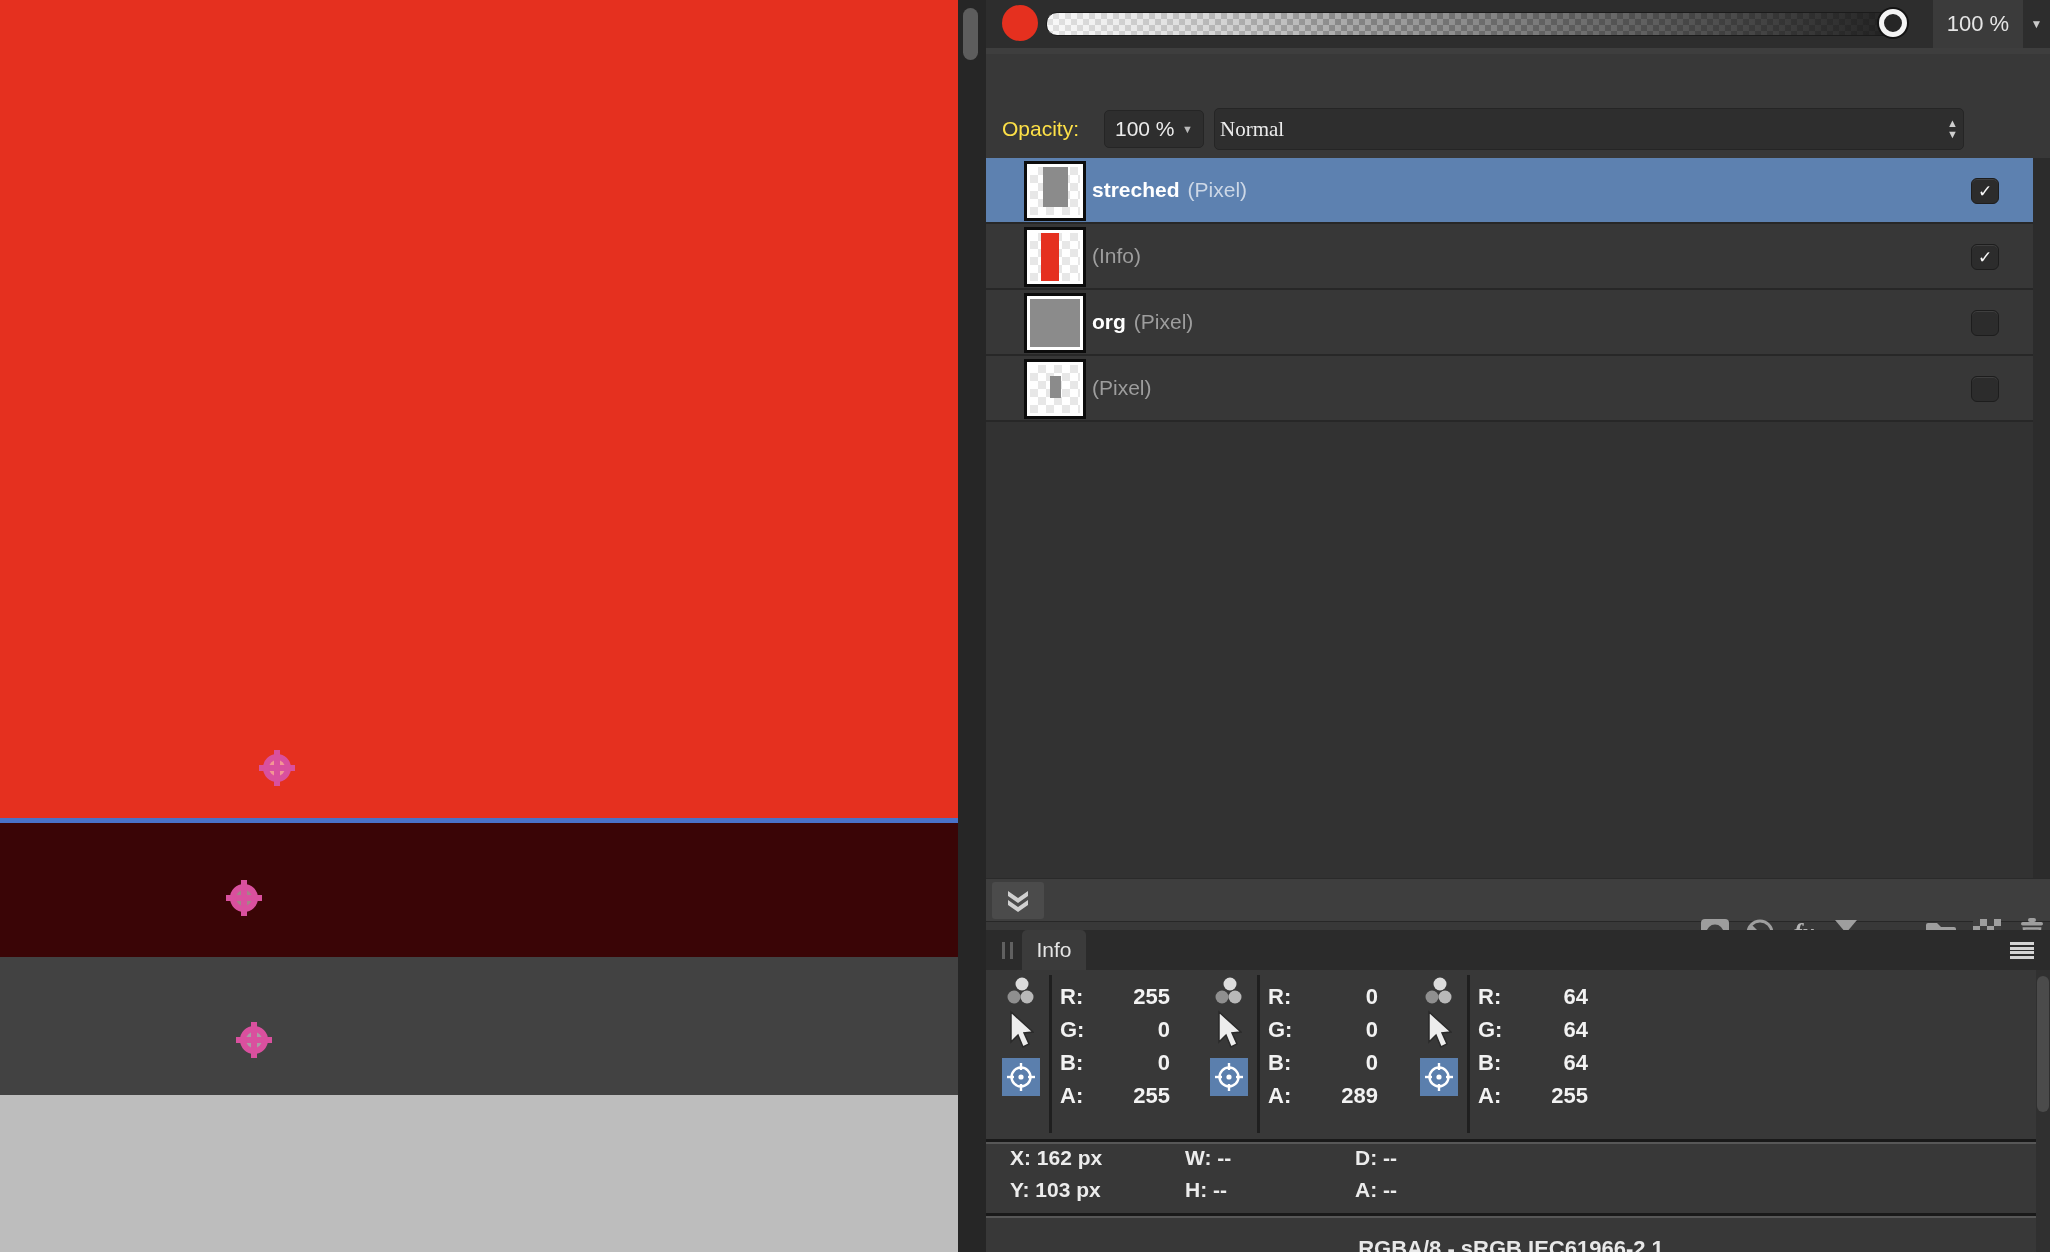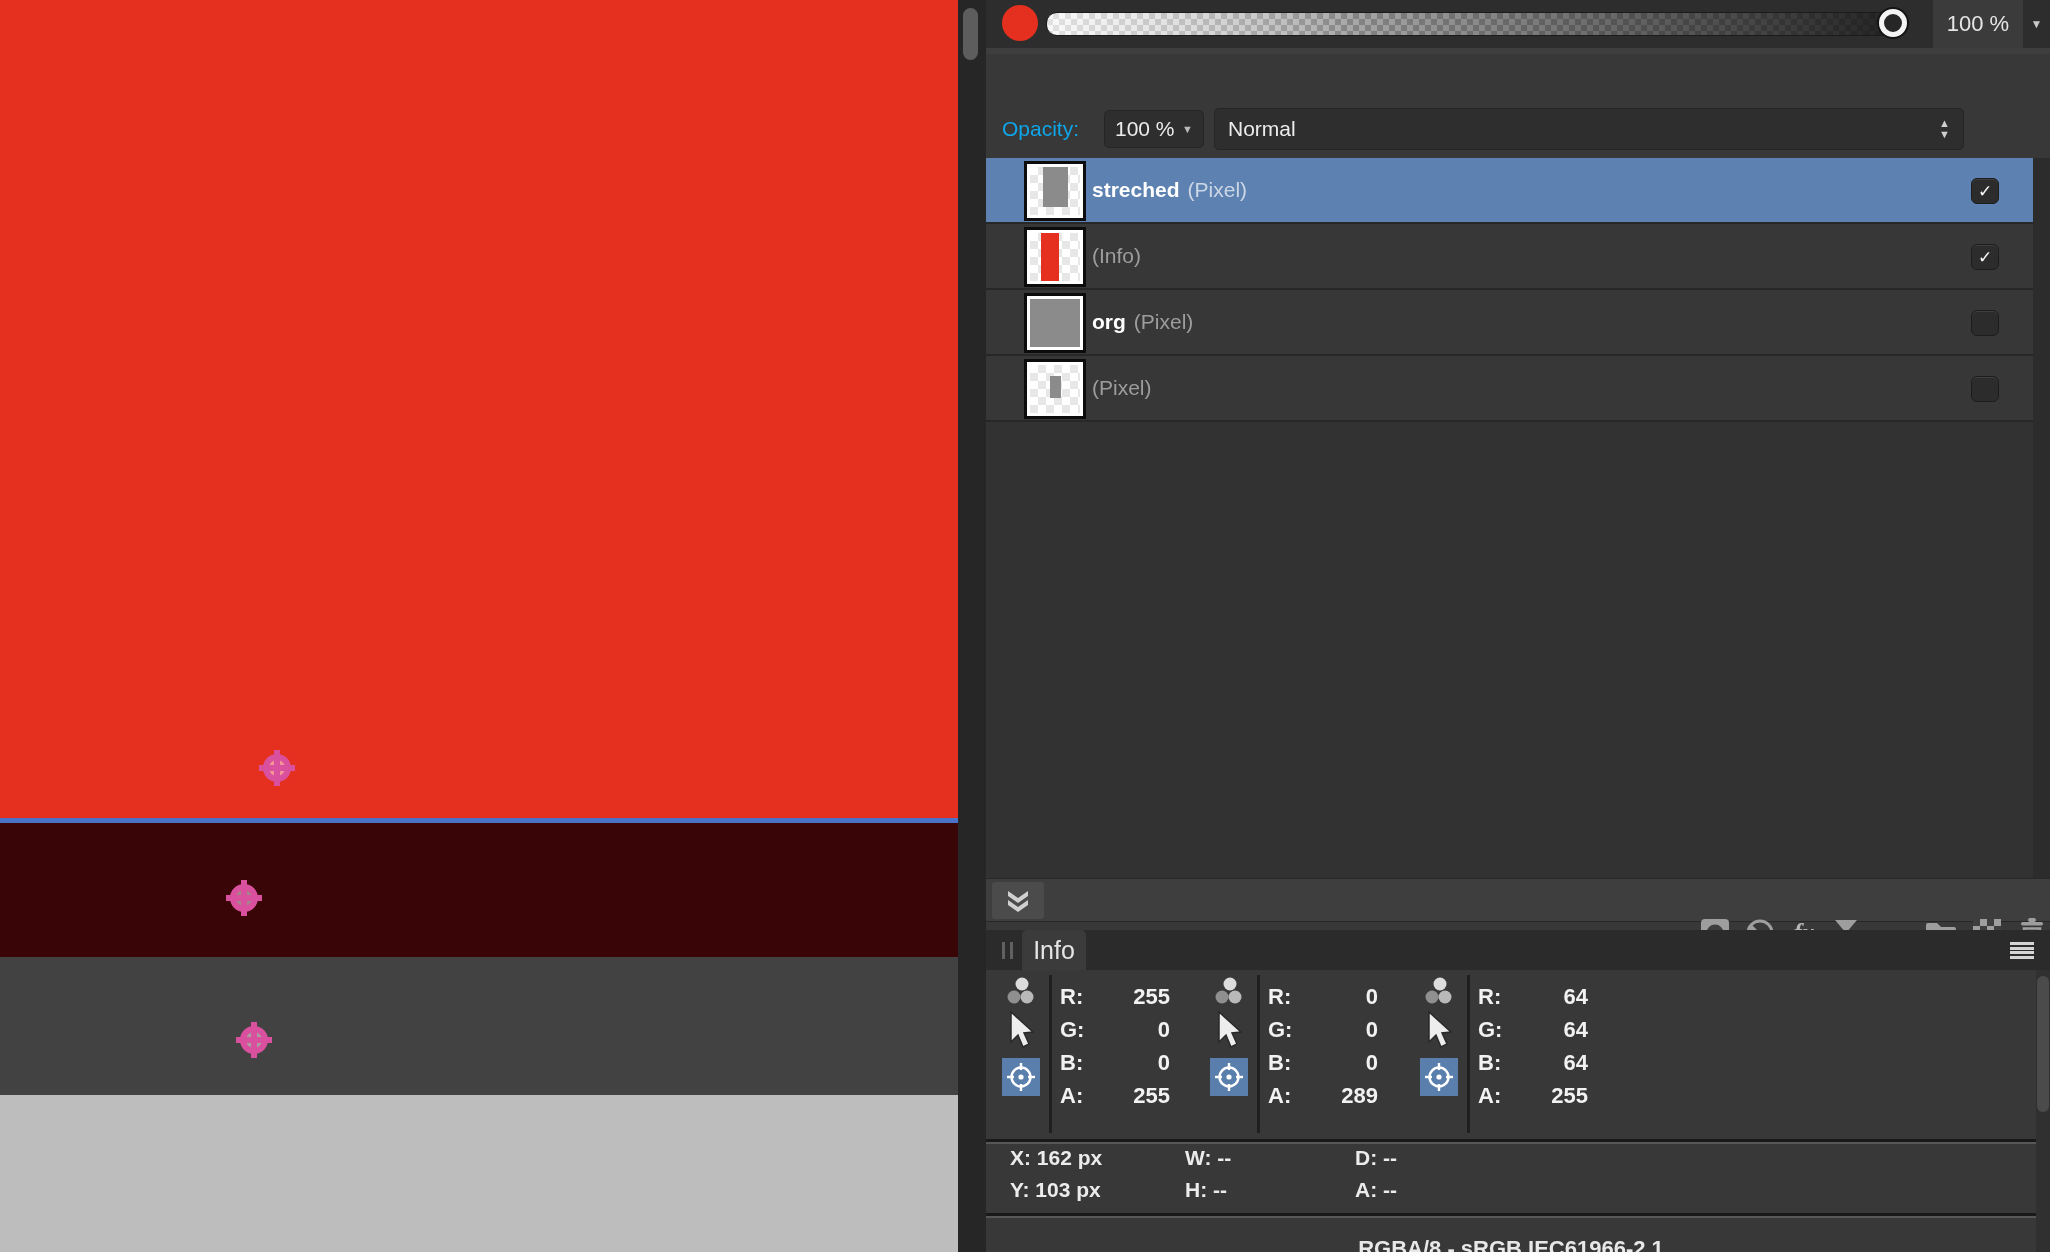--- a/index.html
+++ b/index.html
@@ -39,25 +39,25 @@
   .tabbar{position:absolute;left:0;top:54px;width:1064px;height:46px;background:#2b2b2b;display:flex;align-items:stretch;}
   .handle{display:flex;gap:5px;align-items:center;margin-left:16px;margin-right:12px;}
   .handle i{display:block;width:3px;height:17px;background:#606060;}
   .tab{display:flex;align-items:center;padding:0 15px;font-size:21px;color:#9b9b9b;white-space:nowrap;}
   .tab.active{background:#3f3f3f;color:#e8e8e8;border-radius:5px 5px 0 0;}
   .tsep{width:2px;height:20px;background:#5c5c5c;align-self:center;}
   .hamb{position:absolute;right:16px;width:24px;height:17px;background:repeating-linear-gradient(to bottom,#d4d4d4 0 3px,rgba(0,0,0,0) 3px 4.7px);}
   .tabbar .hamb{top:15px;}
 
   .oprow{position:absolute;left:0;top:100px;width:1064px;height:58px;background:#383838;}
-  .oplabel{position:absolute;left:16px;top:0;height:58px;display:flex;align-items:center;font-size:21px;color:#0ea5e9;}
+  .oplabel{position:absolute;left:16px;top:0;height:58px;display:flex;align-items:center;font-size:21px;color:#fde047;}
   .dd{position:absolute;background:#2e2e2e;border:1px solid #252525;border-radius:5px;box-sizing:border-box;display:flex;align-items:center;font-size:21px;color:#ececec;}
   .dd-small{left:118px;top:10px;width:100px;height:38px;padding:0 10px;}
   .dd-small .arr{margin-left:auto;font-size:11px;color:#b9b9b9;}
-  .dd-large{left:228px;top:8px;width:750px;height:42px;padding:0 13px;}
+  .dd-large{left:228px;top:8px;width:750px;height:42px;padding:0 5px;font-family:Liberation Serif, serif;}
   .stepper{margin-left:auto;display:flex;flex-direction:column;line-height:11px;font-size:11px;color:#cfcfcf;text-align:center;}
 
   
   .layers-region{position:absolute;left:0;top:158px;width:1064px;height:720px;background:#323232;}
   .layers-track{position:absolute;left:1047px;top:0;width:17px;height:720px;background:#2c2c2c;}
   .layer-row{position:absolute;left:0;width:1047px;height:66px;background:#373737;border-bottom:2px solid #272727;box-sizing:border-box;}
   .layer-row.sel{background:#5d81b0;}
   .thumb{position:absolute;left:38px;top:3px;width:62px;height:60px;border:3px solid #0c0c0c;background:#ffffff;box-sizing:border-box;padding:3px;}
   .tc{position:relative;width:100%;height:100%;overflow:hidden;}
   .checker{background:repeating-conic-gradient(#e7e7e7 0 25%,#ffffff 0 50%) 0 0/16px 16px;}
@@ -72,21 +72,21 @@
   
   .ltoolbar{position:absolute;left:0;top:878px;width:1064px;height:44px;background:#3e3e3e;border-top:1px solid #2a2a2a;border-bottom:1px solid #272727;box-sizing:border-box;}
   .stackbtn{position:absolute;left:6px;top:3px;width:52px;height:37px;background:#4b4b4b;border-radius:3px;display:flex;align-items:center;justify-content:center;}
   .tbi{position:absolute;top:6px;width:34px;height:32px;display:flex;align-items:center;justify-content:center;margin-top:32px;}
   .fxi{font-size:25px;font-style:italic;font-family:"Liberation Serif","DejaVu Serif",serif;color:#b5b5b5;font-weight:bold;}
   .checkicon{width:28px;height:28px;background:repeating-conic-gradient(#9e9e9e 0 25%,#3e3e3e 0 50%) 0 0/14px 14px;}
 
   
   .info-header{position:absolute;left:0;top:930px;width:1064px;height:40px;background:#2b2b2b;}
   .info-header .handle{position:absolute;left:16px;top:12px;margin:0;}
-  .info-tab{position:absolute;left:36px;top:0;width:64px;height:40px;background:#3b3b3b;border-radius:5px 5px 0 0;display:flex;align-items:center;justify-content:center;font-size:25px;color:#e5e5e5;}
+  .info-tab{position:absolute;left:36px;top:0;width:64px;height:40px;background:#3b3b3b;border-radius:5px 5px 0 0;display:flex;align-items:center;justify-content:center;font-size:21px;color:#e5e5e5;}
   .info-header .hamb{top:12px;}
   .info-content{position:absolute;left:0;top:970px;width:1064px;height:169px;background:#383838;}
   .ig{position:absolute;top:0;width:175px;height:169px;}
   .idiv{position:absolute;left:47px;top:5px;width:3px;height:158px;background:#1f1f1f;}
   .icn{position:absolute;left:2px;}
   .targetbtn{position:absolute;left:0px;top:88px;width:38px;height:38px;background:#5b7fad;display:flex;align-items:center;justify-content:center;}
   .irow{position:absolute;left:58px;width:110px;height:28px;font-size:22px;font-weight:600;color:#f2f2f2;}
   .ilab{position:absolute;left:0;top:0;}
   .ival{position:absolute;right:0;top:0;}
   .info-scroll{position:absolute;left:1050px;top:970px;width:14px;height:282px;background:#303030;}

